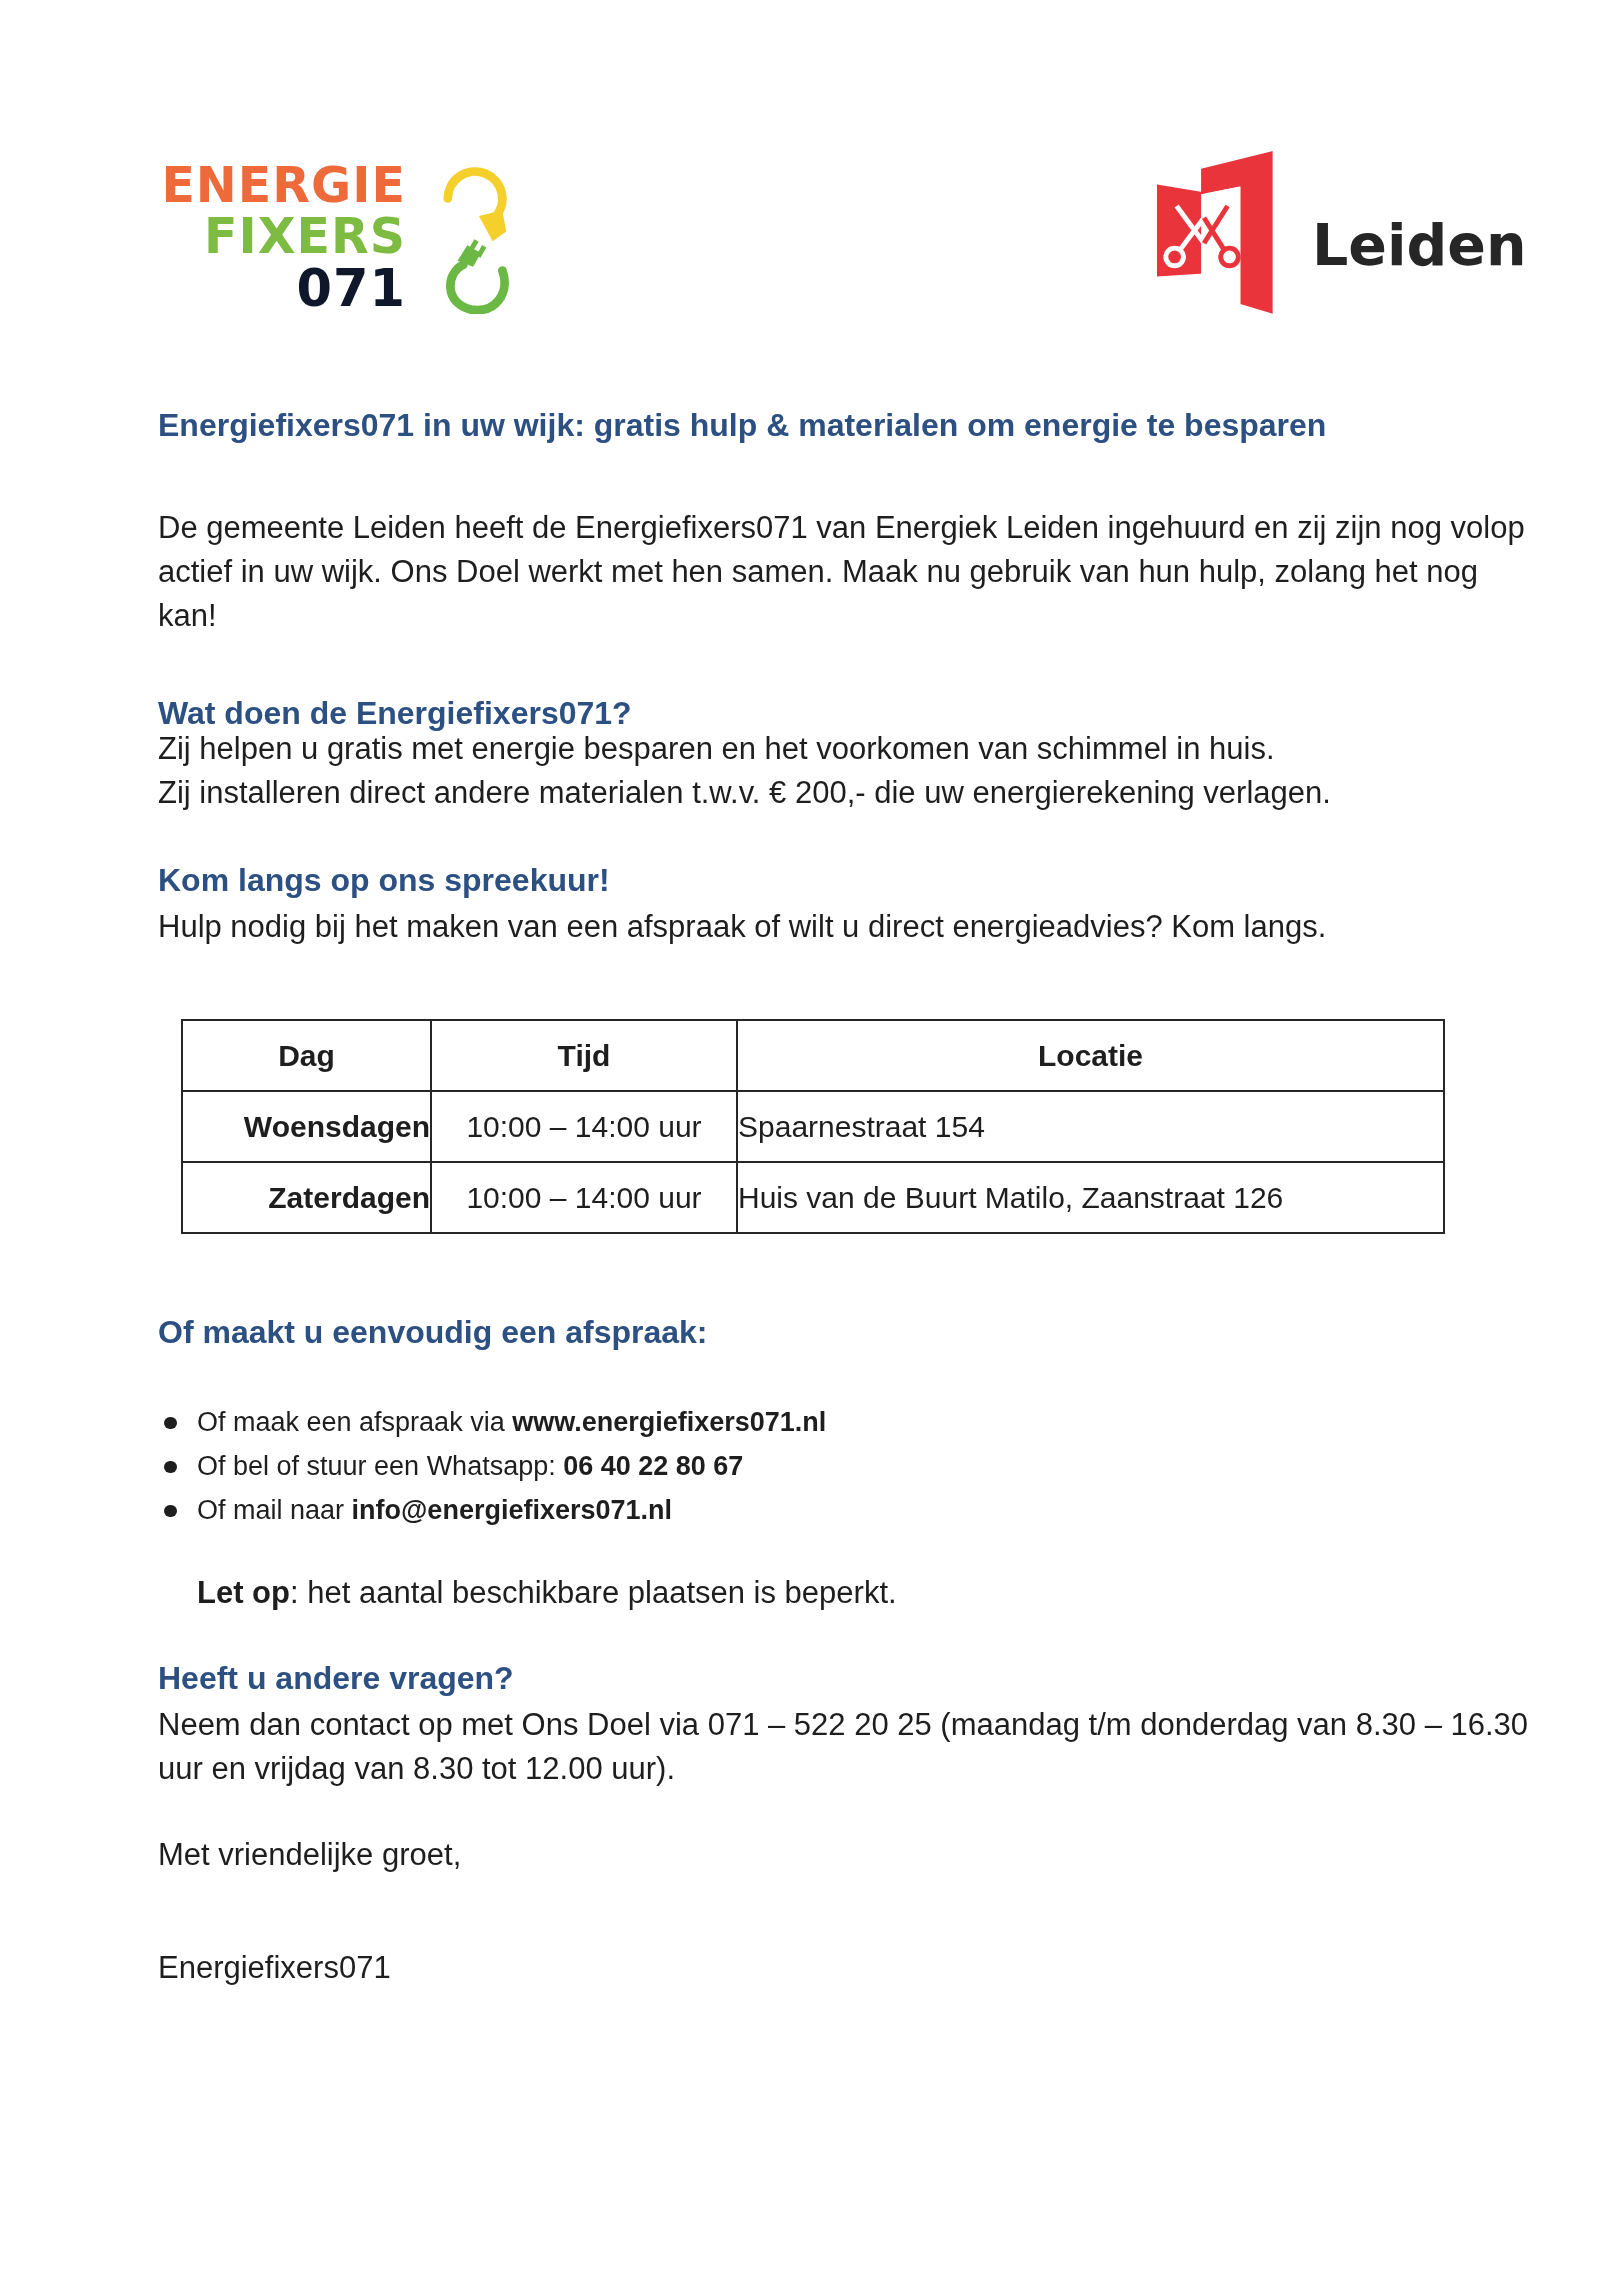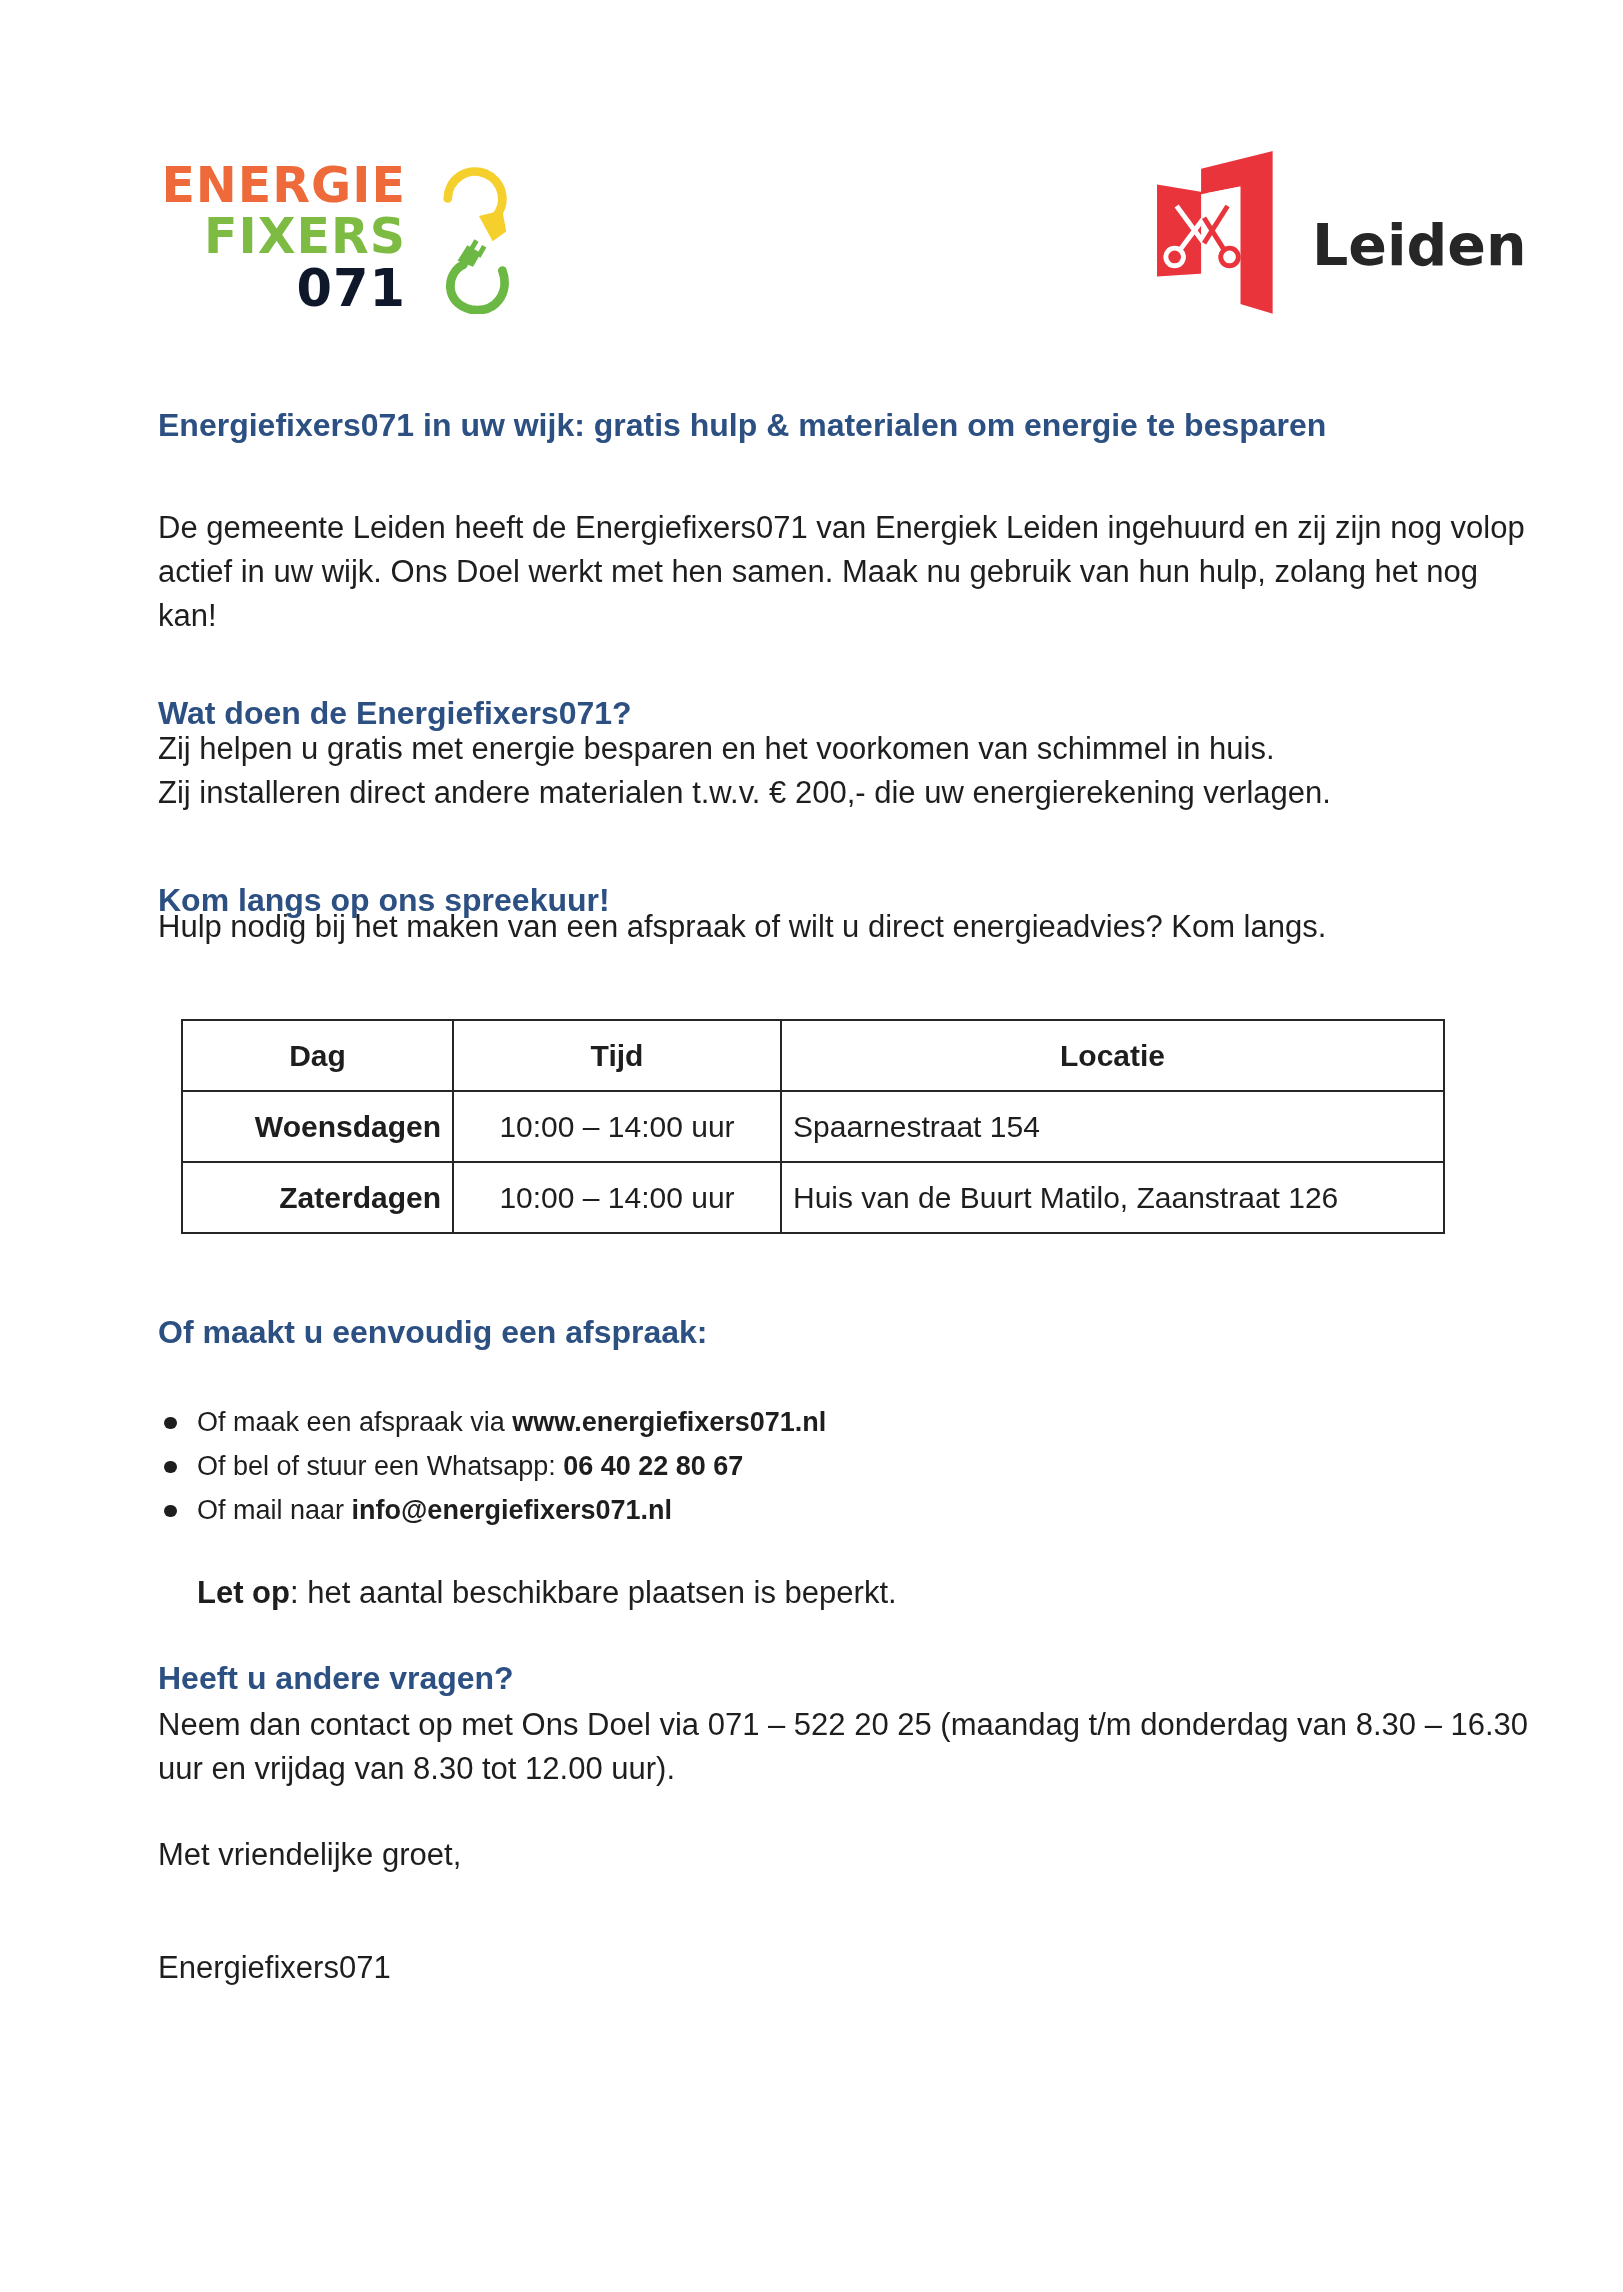--- a/index.html
+++ b/index.html
@@ -19,25 +19,25 @@
   .leiden-logo { left: 1157px; top: 147px; width: 372px; height: 167px; }
   .leiden-text { position: absolute; left: 155px; top: 65px; font-family: "DejaVu Sans", sans-serif; font-weight: bold; font-size: 57px; color: #262626; letter-spacing: 0px; }
 
   .h-blue { color: #2d5083; font-weight: bold; font-size: 32px; line-height: 1.2; }
   .para { font-size: 31px; line-height: 44px; color: #1e1e1e; }
 
   .title { left: 158px; top: 406px; }
   .intro { left: 158px; top: 506px; width: 1372px; }
   .h-wat { left: 158px; top: 683px; margin-top: 11px; }
   .wat-body { left: 158px; top: 727px; width: 1392px; }
-  .h-kom { left: 158px; top: 861px; margin-top: 20px; }
+  .h-kom { left: 158px; top: 861px; }
   .kom-body { left: 158px; top: 905px; width: 1392px; }
 
   table.sched { position: absolute; left: 181px; top: 1019px; width: 1264px; border-collapse: collapse; }
-  table.sched td, table.sched th { border: 2.9px solid #262626; height: 69px; font-size: 30px; padding: 0 11px; }
+  table.sched td, table.sched th { border: 2.9px solid #262626; height: 69px; font-size: 30px; padding: 0 0; }
   table.sched th { font-weight: bold; text-align: center; }
   .col-dag { width: 247px; }
   .col-tijd { width: 304px; }
   .td-dag { font-weight: bold; text-align: right; }
   .td-tijd { text-align: center; }
   .td-loc { text-align: left; }
 
   .h-of { left: 158px; top: 1313px; }
   ul.contact { position: absolute; left: 158px; top: 1400px; margin: 0; padding: 0; list-style: none; }
   ul.contact li { font-size: 27px; line-height: 44px; position: relative; padding-left: 39px; }

